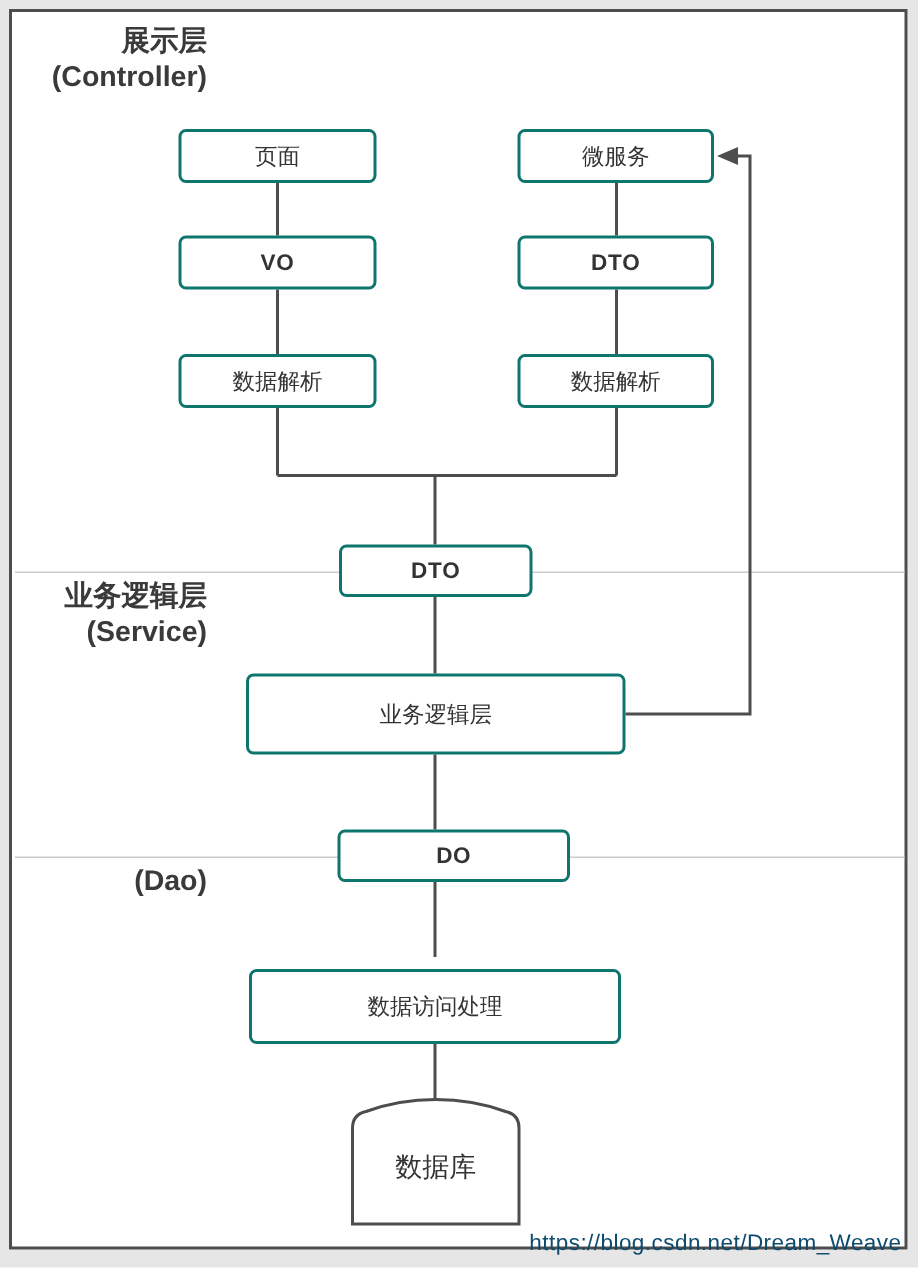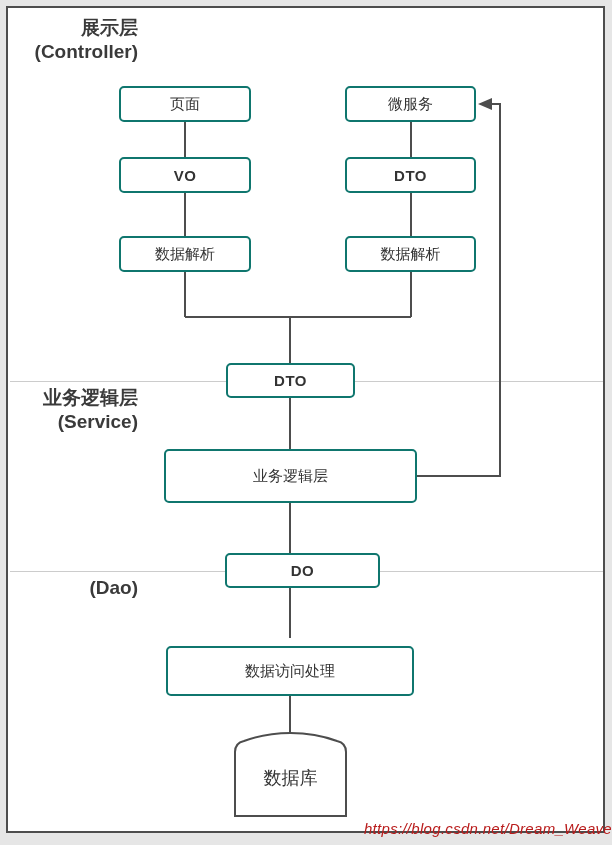--- a/index.html
+++ b/index.html
@@ -27,22 +27,22 @@
   .node.latin{font-weight:bold;letter-spacing:.5px;}
   .layer-label{
     position:absolute;z-index:3;text-align:right;
     font-weight:bold;font-size:19px;line-height:1.25;color:#3a3a3a;
   }
   .db-label{
     position:absolute;z-index:4;width:111px;text-align:center;
     font-size:18px;color:#333333;
   }
   .watermark{
-    position:absolute;z-index:5;right:0;bottom:8px;
-    font-size:15px;color:#b91c1c;letter-spacing:.3px;font-style:italic;
+    position:absolute;z-index:5;right:11px;bottom:8px;
+    font-size:15px;color:#0c4a6e;letter-spacing:.3px;
   }
 </style>
 </head>
 <body>
 
 <div class="frame">
   <div class="divider" style="top:373px"></div>
   <div class="divider" style="top:563px"></div>
 </div>
 

